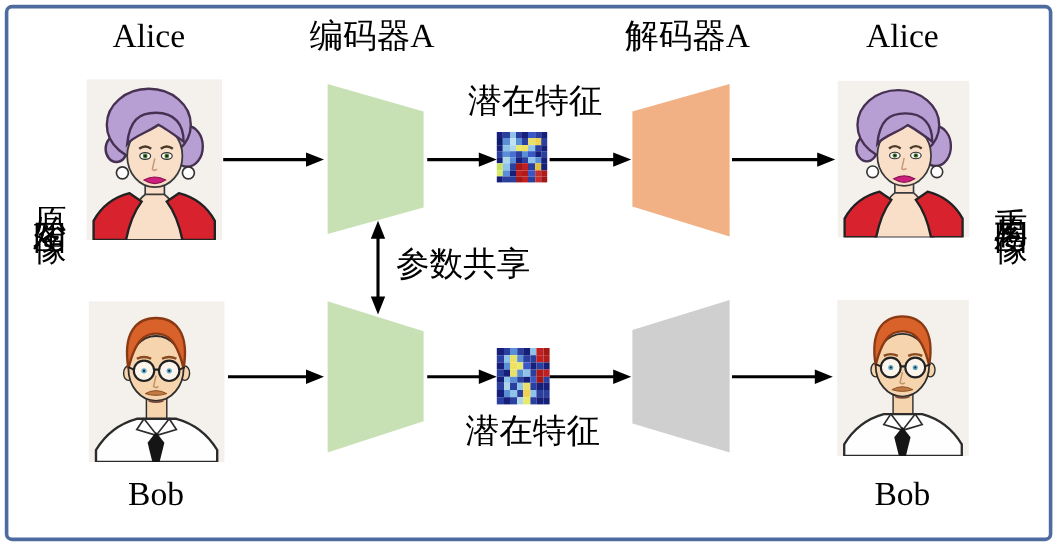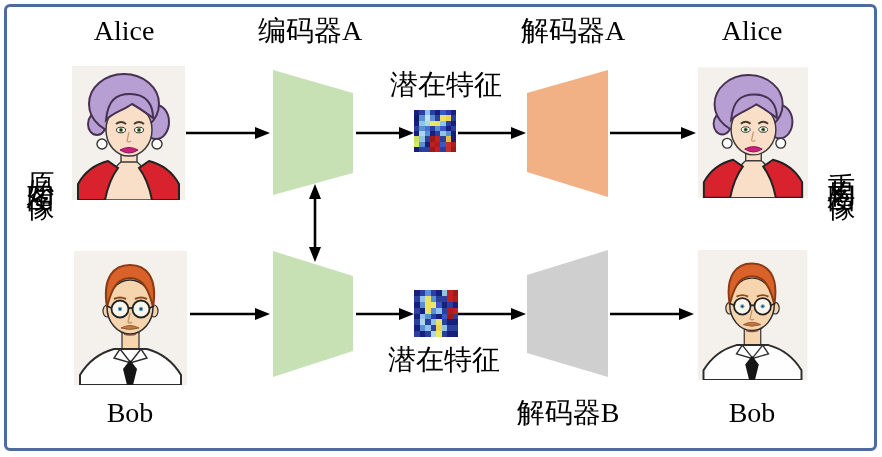--- a/index.html
+++ b/index.html
@@ -309,21 +309,21 @@
       <div style="background: rgb(22, 32, 122);"></div>
       <div style="background: rgb(22, 32, 122);"></div>
     </div>
 
   <div class="label" style="left:124px;top:17px">Alice</div>
   <div class="label" style="left:573px;top:17px">解码器A</div>
   <div class="label" style="left:310px;top:17px">编码器A</div>
   <div class="label" style="left:752px;top:17px">Alice</div>
   <div class="label" style="left:446px;top:71px">潜在特征</div>
 
+  <div class="label plain" style="left:330px;top:207px">参数共享</div>
 
   <div class="label" style="left:444px;top:346px">潜在特征</div>
   <div class="label" style="left:130px;top:399px">Bob</div>
-  <div class="label" style="left:568px;top:399px">解码器B</div>
   <div class="label" style="left:752px;top:399px">Bob</div>
 
   <div class="vlabel" style="left:40px;top:150px">原始图像</div>
   <div class="vlabel" style="left:841px;top:150px">重构图像</div>
 </div>
 
 </body></html>

